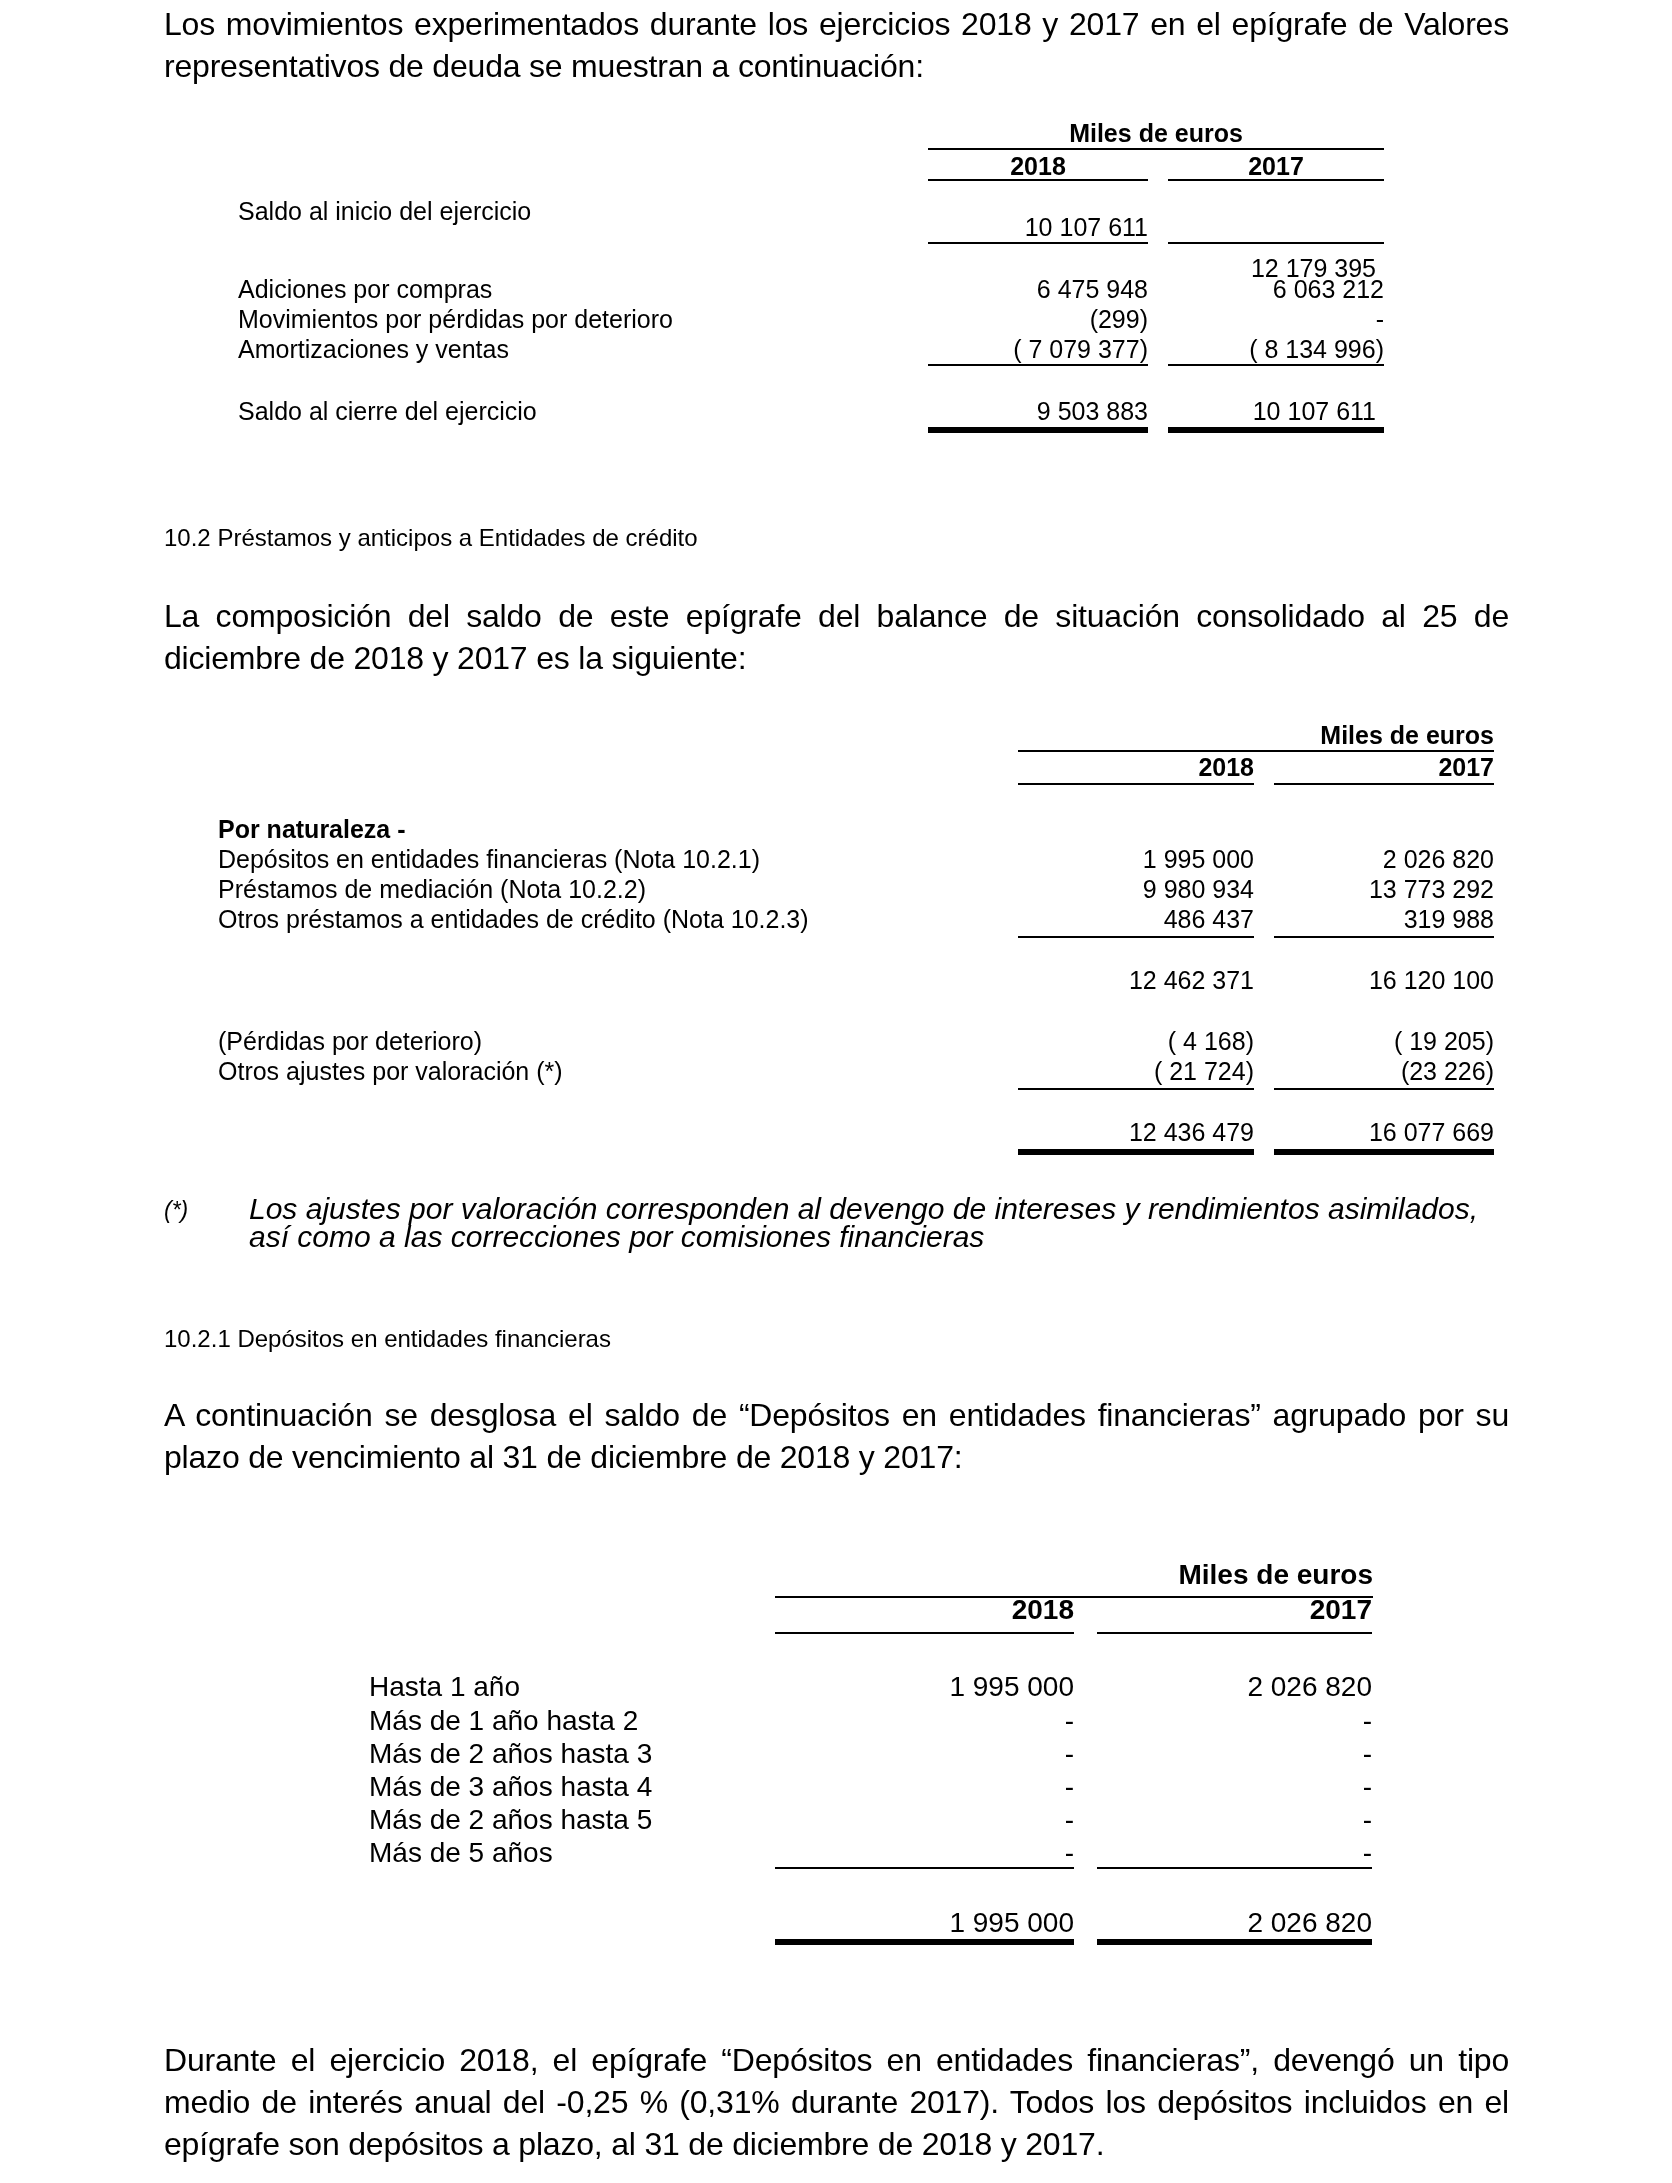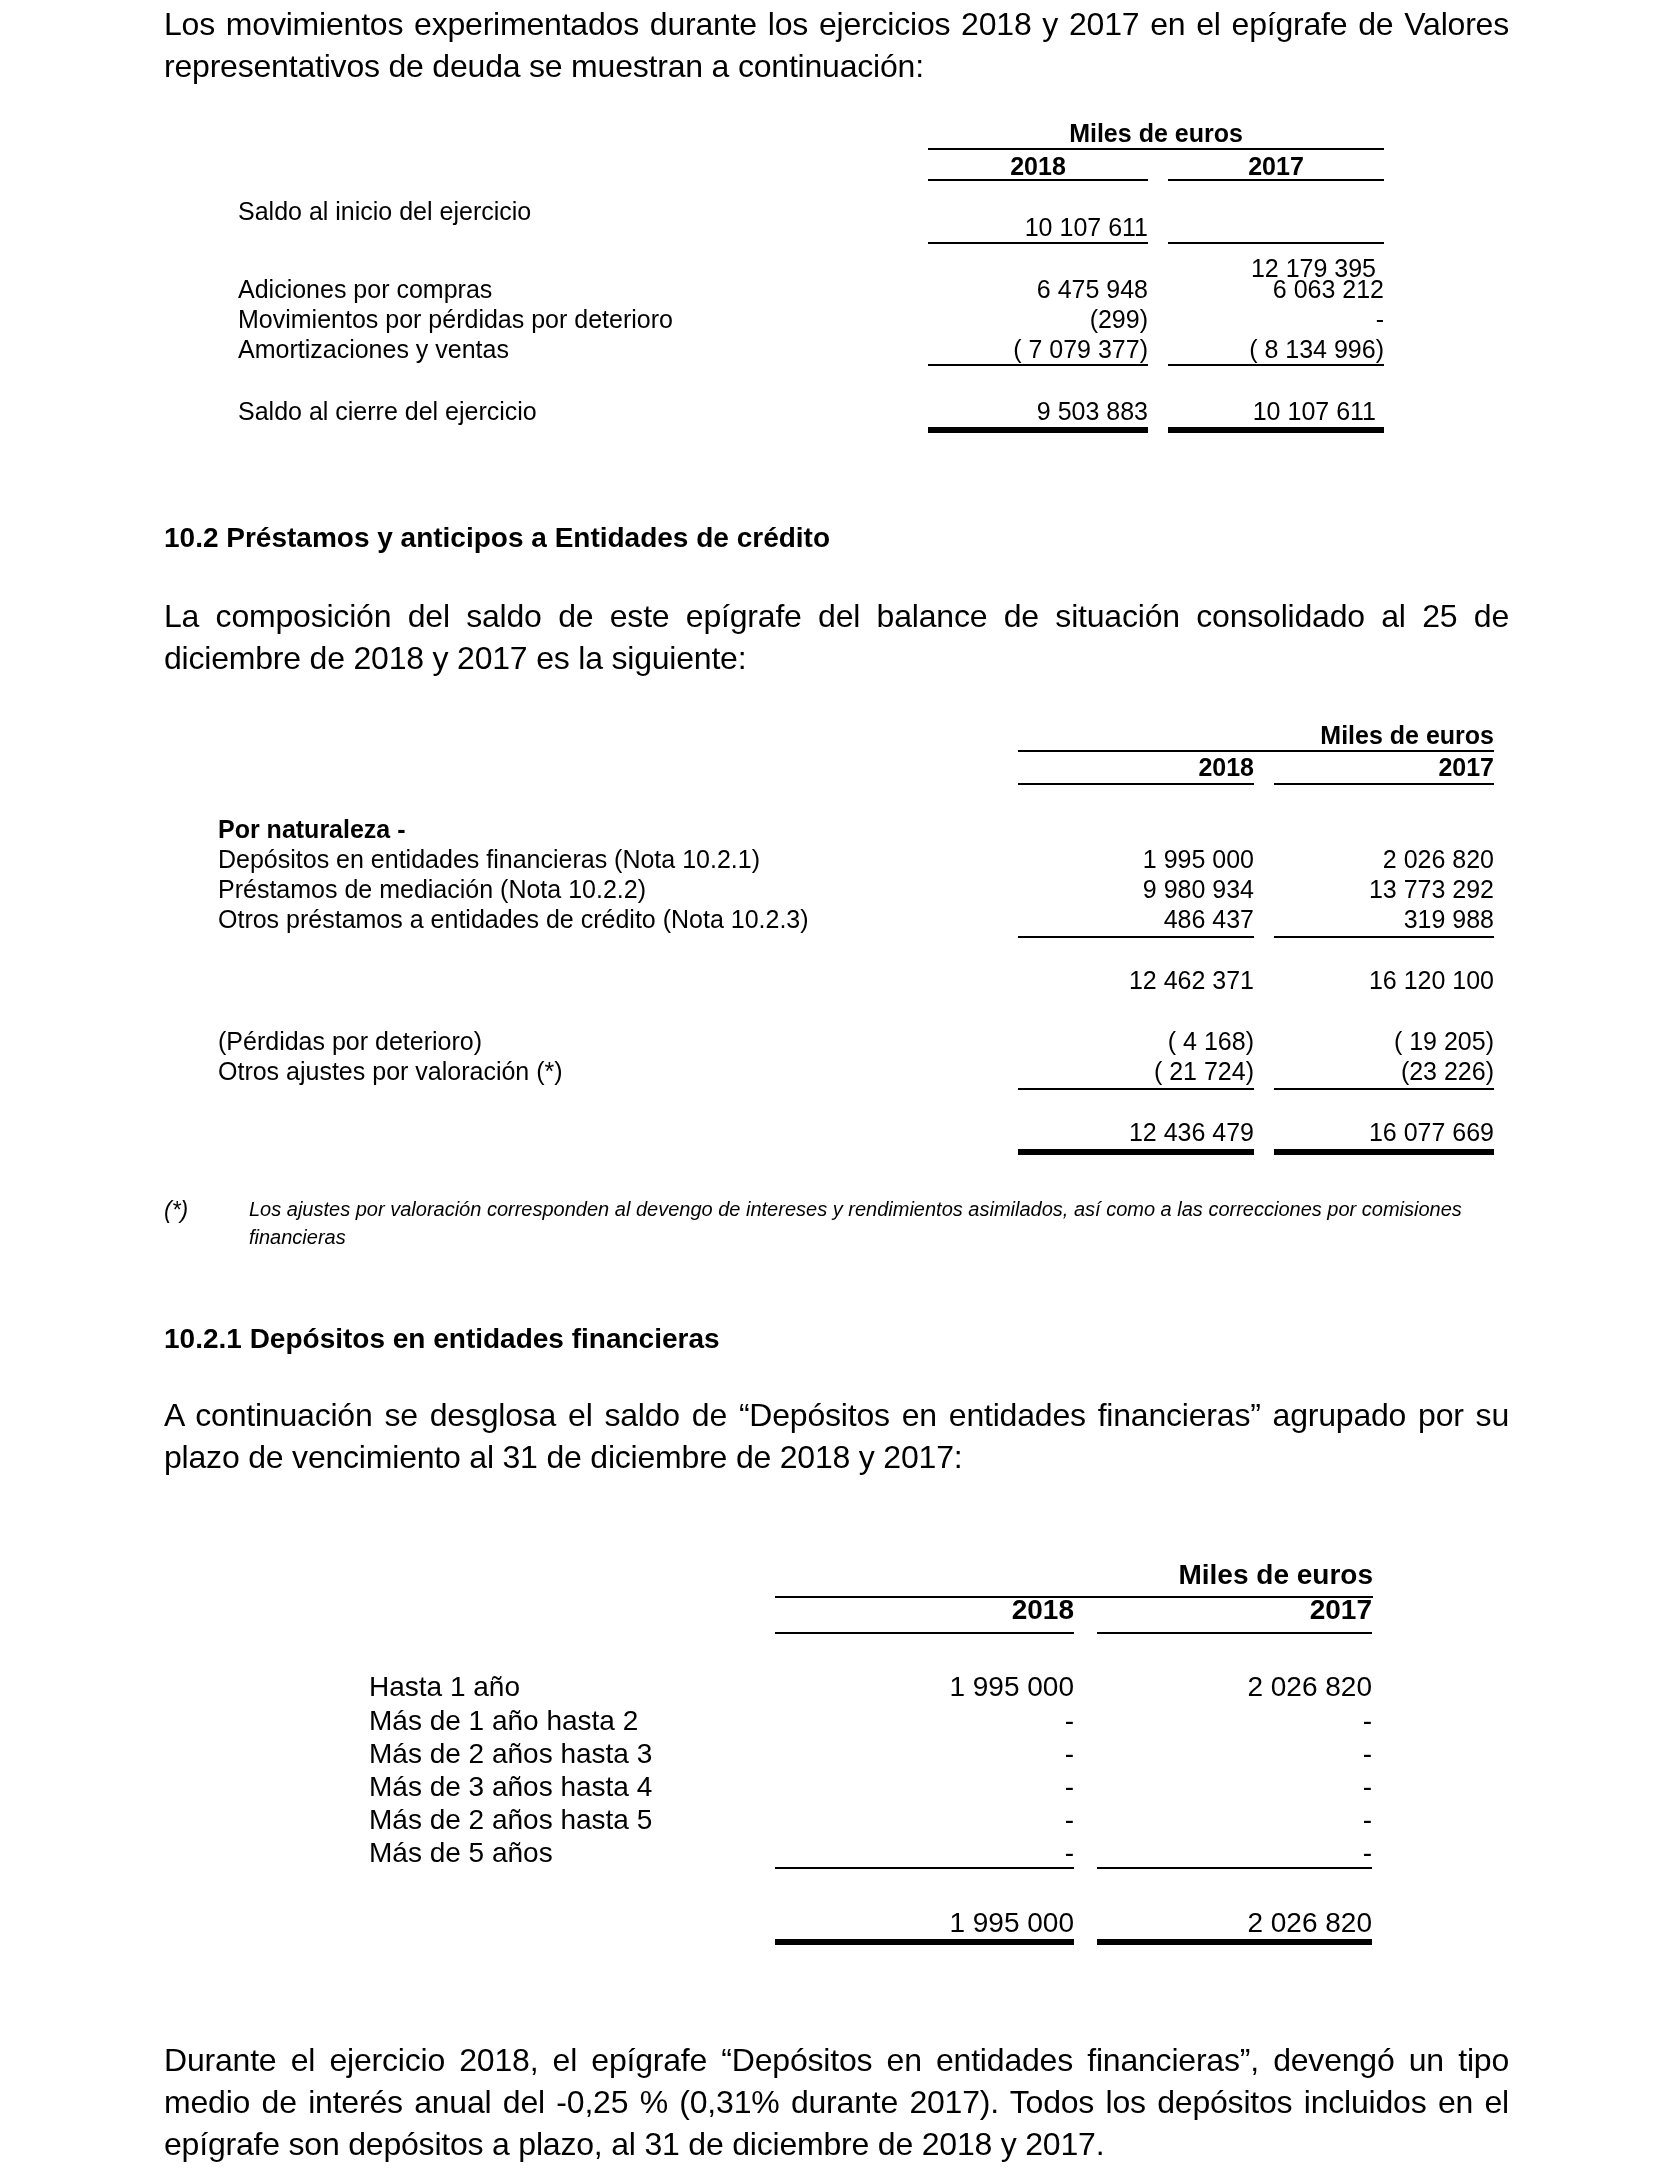--- a/index.html
+++ b/index.html
@@ -1,31 +1,31 @@
 <!DOCTYPE html>
 <html style="font-size:12.6px"><head>
 <meta charset="utf-8">
 <style>
   html, body { margin: 0; padding: 0; background: #ffffff; }
   body { width: 1672px; height: 2183px; position: relative; overflow: hidden;
          font-family: "Liberation Sans", "DejaVu Sans", sans-serif; color: #000; }
   .para { position: absolute; left: 164px; width: 1345px; font-size: 32px; line-height: 42px;
           letter-spacing: -0.2px; text-align: justify; }
-  .h2 { position: absolute; left: 164px; font-size: 28px; font-weight: bold; line-height: 39px; }
+  .h2 { position: absolute; left: 164px; font-size: 24px; font-weight: normal; line-height: 39px; }
   .lbl { position: absolute; font-size: 25px; line-height: 30px; white-space: nowrap; }
   .num { position: absolute; font-size: 25px; line-height: 30px; text-align: right; white-space: nowrap; }
   .hdr { position: absolute; font-size: 25px; line-height: 30px; font-weight: bold; white-space: nowrap; }
   .ln  { position: absolute; background: #000; }
   .thin { height: 2.4px; }
   .thick { height: 6.3px; }
   .lbl3 { position: absolute; font-size: 28px; line-height: 33px; white-space: nowrap; margin-left: 44px; }
   .num3 { position: absolute; font-size: 28px; line-height: 33px; text-align: right; white-space: nowrap; }
   .hdr3 { position: absolute; font-size: 28px; line-height: 33px; font-weight: bold; white-space: nowrap; }
   .foot-mark { position: absolute; left: 164px; font-size: 23px; font-style: italic; }
-  .foot-text { position: absolute; left: 249px; width: 1258px; font-size: 20px; line-height: 28px; font-style: italic; }
+  .foot-text { position: absolute; left: 249px; width: 1258px; font-size: 30px; line-height: 28px; font-style: italic; }
 </style>
 </head>
 <body>
 
 <div class="para" style="top:3.1px;">Los movimientos experimentados durante los ejercicios 2018 y 2017 en el epígrafe de Valores representativos de deuda se muestran a continuación:</div>
 
 <div>
   <div class="hdr" style="left:928px; width:456px; top:118px; text-align:center;">Miles de euros</div>
   <div class="ln thin" style="left:928px; width:456px; top:148px;"></div>
   <div class="hdr" style="left:928px; width:220px; top:151px; text-align:center;">2018</div>

